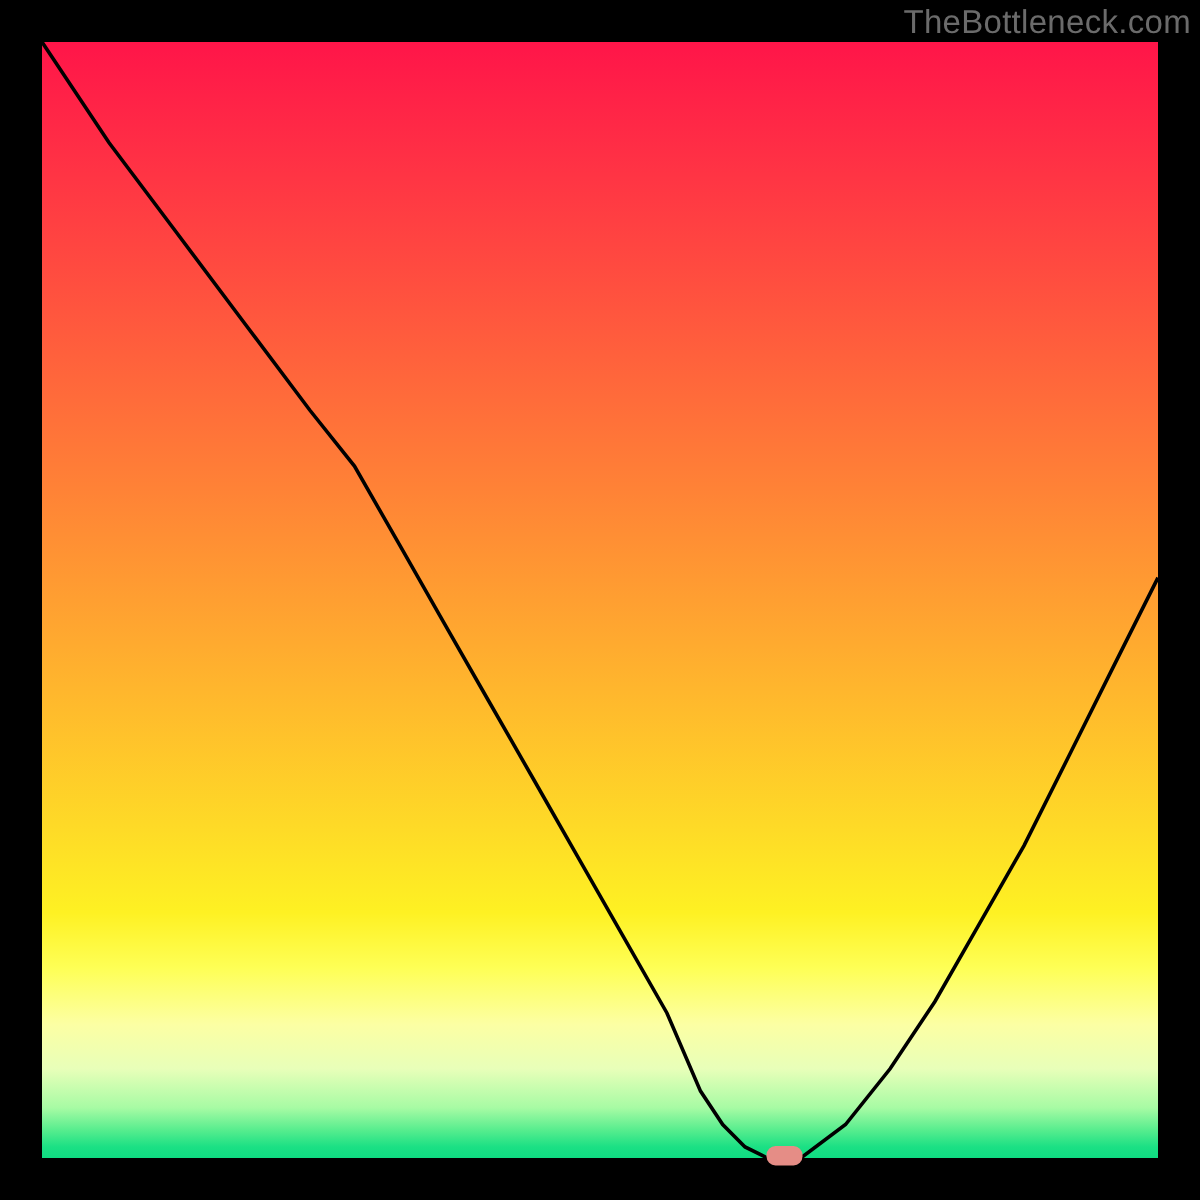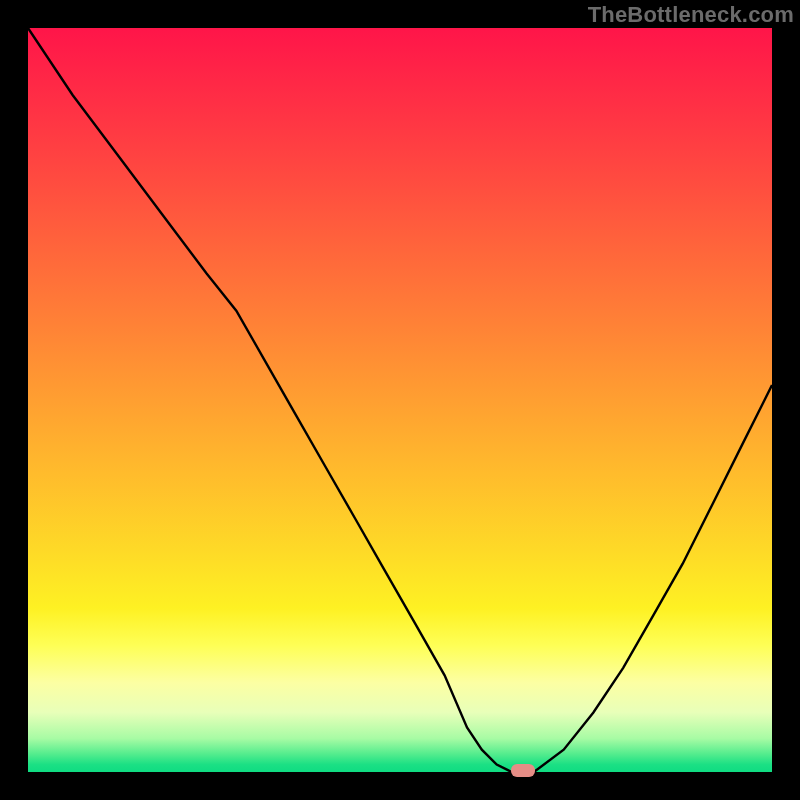--- a/index.html
+++ b/index.html
@@ -14,21 +14,21 @@
     width: 800px;
     height: 800px;
     background: #000;
     position: relative;
   }
   .watermark {
     position: absolute;
     top: 2px;
     right: 6px;
     font-size: 22px;
-    font-weight: 700;
+    font-weight: 400;
     color: #6b6b6b;
     letter-spacing: 0.2px;
   }
   .plot {
     position: absolute;
     left: 28px;
     top: 28px;
     width: 744px;
     height: 744px;
   }

